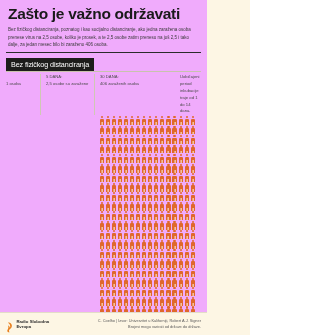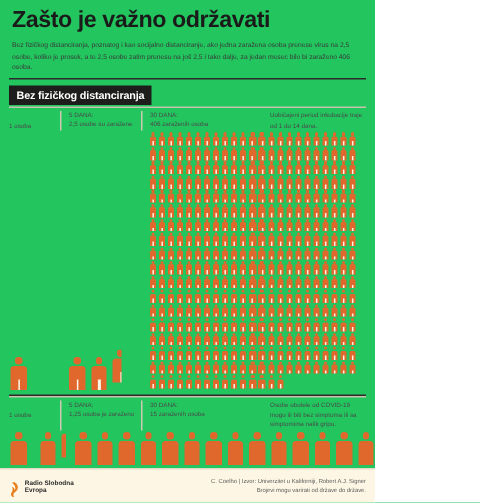--- a/index.html
+++ b/index.html
@@ -7,23 +7,23 @@
     background: #ffffff;
   }
   body {
     width: 250px; height: 335px;
     font-family: "Liberation Sans", sans-serif;
     overflow: hidden;
     position: relative;
     background: #fdf6e4;
   }
   #page {
-    width: 250px; height: 335px;
+    width: 207px; height: 335px;
     position: relative;
-    background: #22c55e;
+    background: #f0abfc;
     box-sizing: border-box;
   }
 
   
   .header {
     padding: 5px 8px 0 8px;
   }
   .title {
     font-size: 15.5px;
     font-weight: bold;
@@ -48,21 +48,21 @@
   .sec-rule {
     height: 1px;
     background: #2b2b2b;
     margin: 0 6px;
   }
   .sec-head {
     display: inline-block;
     background: #1d1d1b;
     color: #ffffff;
     font-size: 7.2px;
-    font-weight: bold;
+    font-weight: normal;
     padding: 2px 5px 2.5px 5px;
     margin: 0 0 0 6px;
     letter-spacing: -0.1px;
   }
   .sec-underline {
     height: 0.7px;
     background: #c9c2ad;
     margin: 0 6px;
   }
 

